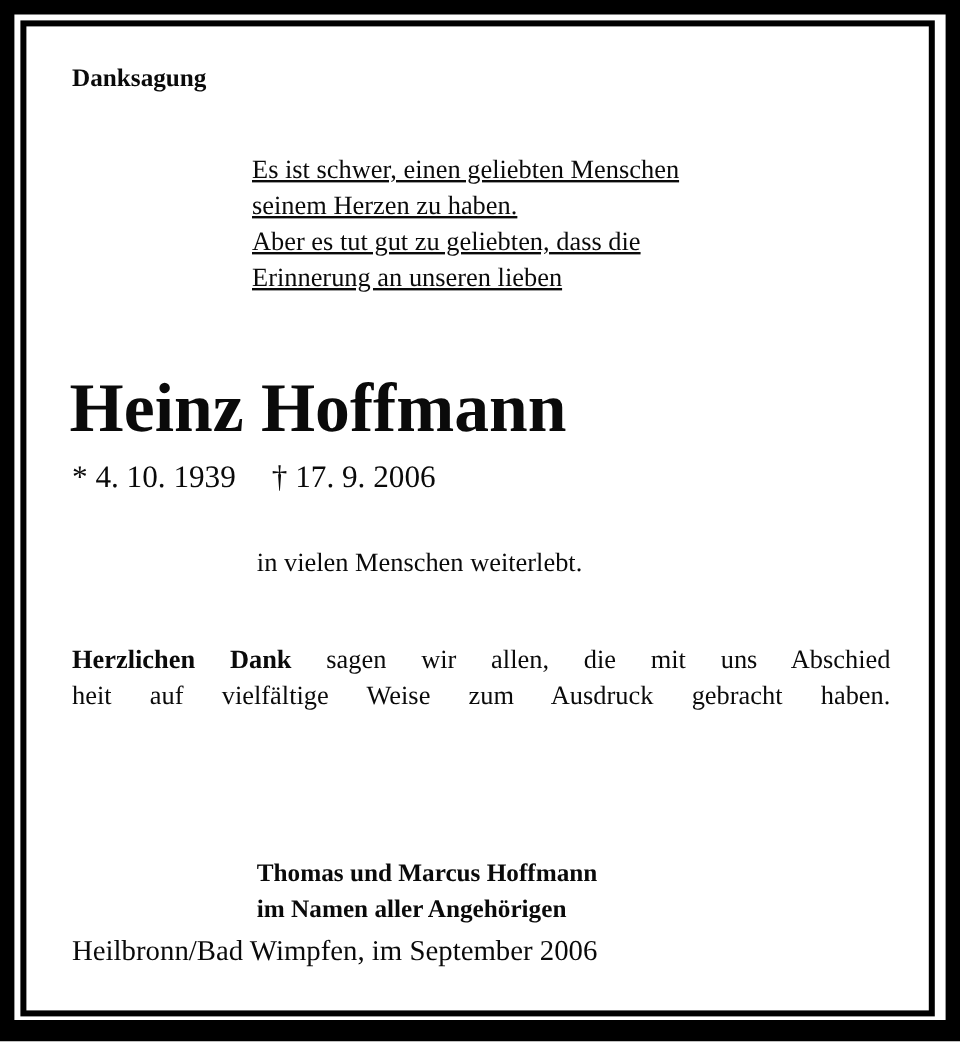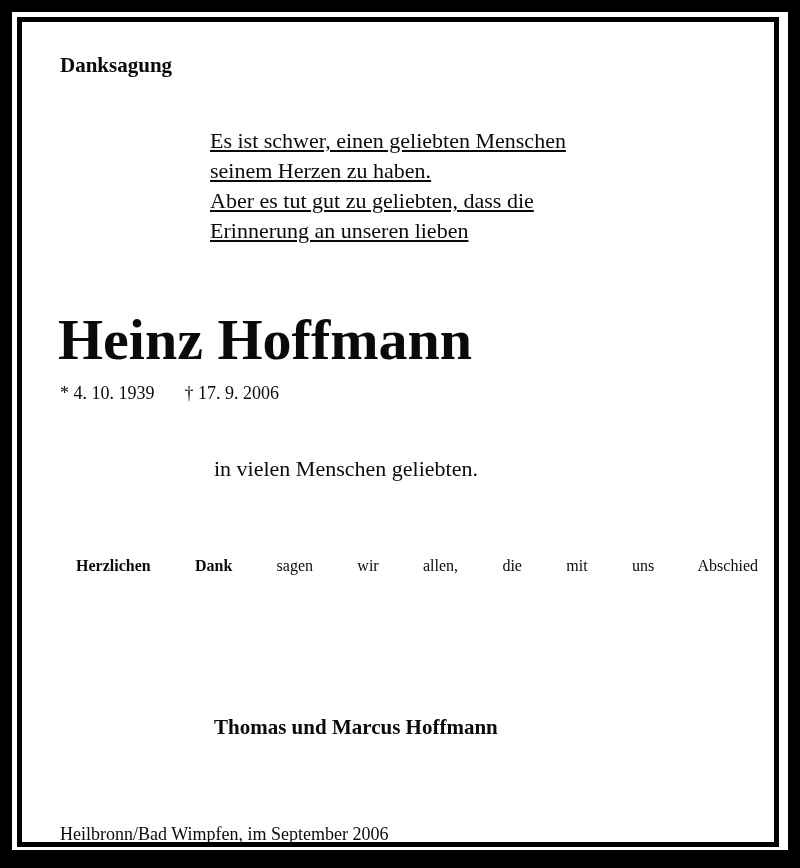--- a/index.html
+++ b/index.html
@@ -16,33 +16,33 @@
     }
     .inner-frame {
       position: absolute; left: 17px; top: 17px; width: 762px; height: 830px;
       box-sizing: border-box; border: 5px solid #000; background: #fff;
     }
     .t { position: absolute; white-space: nowrap; margin: 0; }
     .heading { left: 60px; top: 53px; font-size: 21px; font-weight: bold; }
     .verse { left: 210px; top: 126px; font-size: 22px; line-height: 30px; text-decoration: underline; }
     .verse .line { display: block; }
     .name { left: 58px; top: 305px; font-size: 58px; font-weight: bold; letter-spacing: 0px; line-height: 70px; text-align: right; }
-    .dates { left: 60px; top: 383px; font-size: 18px; }
+    .dates { left: 60px; top: 383px; font-size: 26px; }
     .dates .death { margin-left: 30px; }
     .verse-end { left: 214px; top: 456px; font-size: 22px; }
     .thanks {
       position: absolute; left: 60px; top: 535px; width: 682px;
-      font-size: 16px; line-height: 30px; text-align: justify; text-align-last: justify;
-      margin: 16px;
+      font-size: 22px; line-height: 30px; text-align: justify; text-align-last: justify;
+      margin: 0;
     }
     .thanks .tl { display: block; text-align: justify; text-align-last: justify; }
     .thanks b { font-weight: bold; }
     .sig { left: 214px; top: 712px; font-size: 21px; font-weight: bold; line-height: 30px; }
     .sig .line { display: block; }
-    .place { left: 60px; top: 824px; font-size: 18px; }
+    .place { left: 60px; top: 780px; font-size: 24px; }
   </style>
 </head>
 <body>
 
 <div class="outer-frame"></div>
 <div class="inner-frame"></div>
 
 <h1 class="t heading">Danksagung</h1>
 
 <div class="t verse">
@@ -51,23 +51,25 @@
   <span class="line">Aber es tut gut zu geliebten, dass die</span>
   <span class="line">Erinnerung an unseren lieben</span>
 </div>
 
 <div class="t name">Heinz Hoffmann</div>
 
 <div class="t dates">
   <span>* 4. 10. 1939</span><span class="death">† 17. 9. 2006</span>
 </div>
 
-<div class="t verse-end">in vielen Menschen geliebten.</div>
+<div class="t verse-end">in vielen Menschen weiterlebt.</div>
 
 <p class="thanks">
   <span class="tl"><b>Herzlichen Dank</b><span> sagen wir allen, die mit uns Abschied</span></span>
+  <span class="tl">heit auf vielfältige Weise zum Ausdruck gebracht haben.</span>
 </p>
 
 <div class="t sig">
   <span class="line">Thomas und Marcus Hoffmann</span>
+  <span class="line">im Namen aller Angehörigen</span>
 </div>
 
 <div class="t place">Heilbronn/Bad Wimpfen, im September 2006</div>
 
 </body></html>

